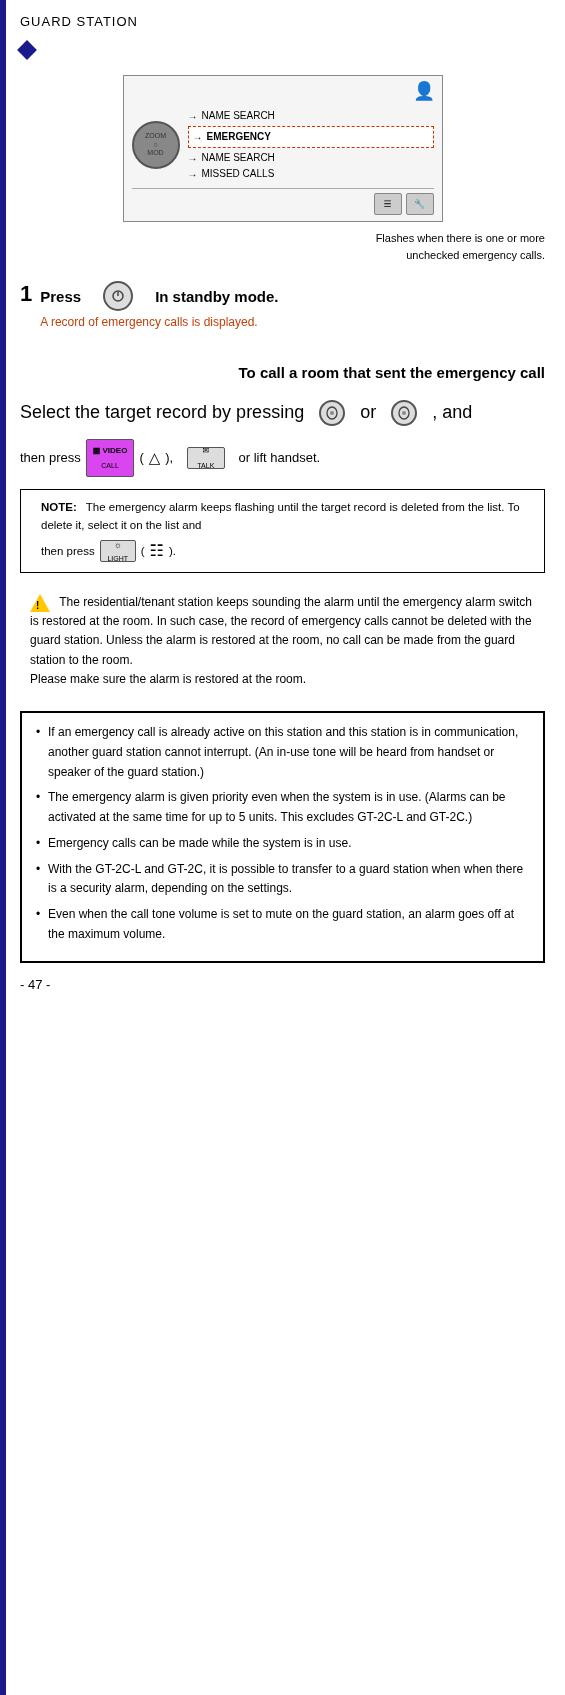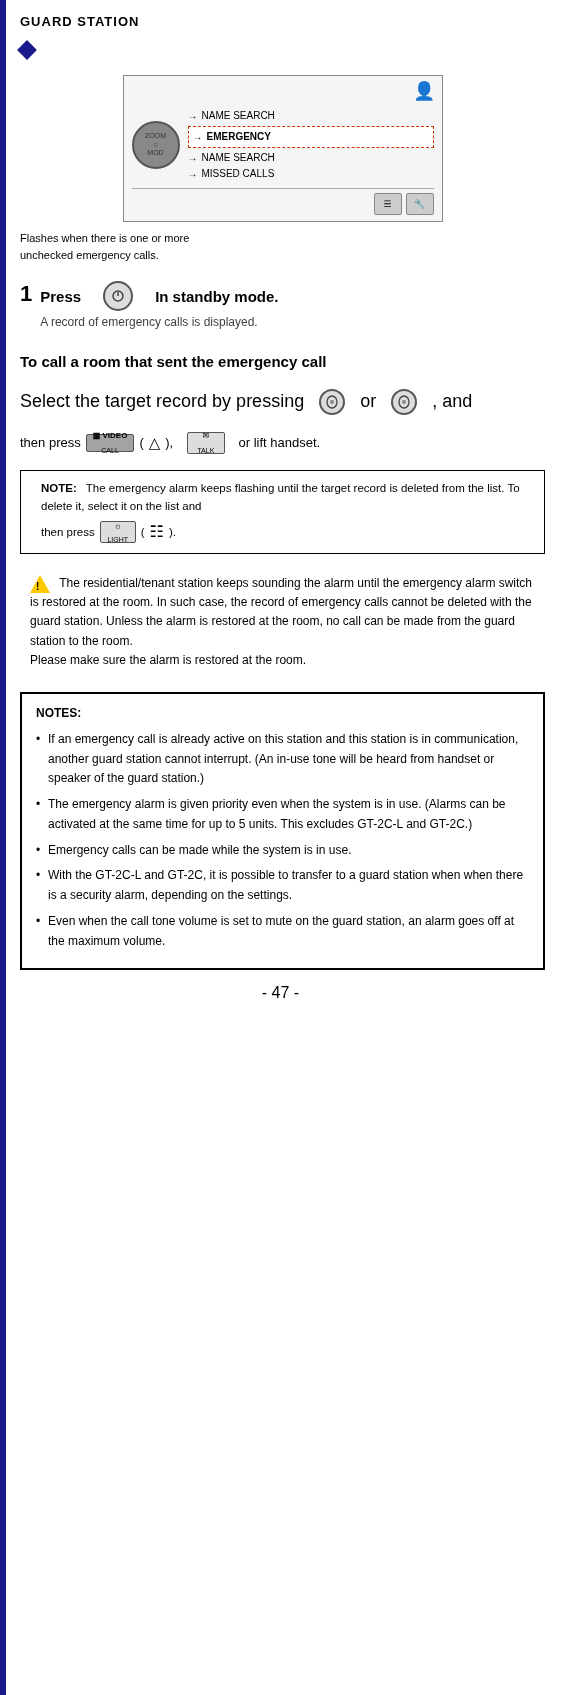--- a/index.html
+++ b/index.html
@@ -23,21 +23,21 @@
       background: #1a1a8c;
     }
 
     .content {
       margin-left: 20px;
       margin-right: 20px;
       padding-top: 14px;
     }
 
     .header-label {
-      font-weight: bold;
+      font-weight: normal;
       font-size: 13px;
       letter-spacing: 1px;
       color: #000;
       margin-bottom: 14px;
     }
 
     .section-title {
       font-size: 17px;
       font-weight: bold;
       color: #000;
@@ -133,21 +133,21 @@
       background: #ccc;
       border: 1px solid #888;
       border-radius: 2px;
       display: flex;
       align-items: center;
       justify-content: center;
       font-size: 9px;
     }
 
     .flash-note {
-      text-align: left;
+      text-align: right;
       font-size: 11px;
       color: #000;
       margin-bottom: 18px;
       line-height: 1.5;
     }
 
     .step-row {
       display: flex;
       align-items: flex-start;
       gap: 8px;
@@ -184,29 +184,30 @@
       background: #ddd;
       display: inline-flex;
       align-items: center;
       justify-content: center;
       font-size: 8px;
       flex-shrink: 0;
     }
 
     .step-desc {
       font-size: 12px;
-      color: #404040;
+      color: #c2410c;
       margin-bottom: 16px;
     }
 
     .subsection-title {
       font-size: 15px;
       font-weight: bold;
       margin-bottom: 12px;
-      margin-top: 8px;
+      margin-top: 19px;
+      text-align: right;
     }
 
     .note-box {
       border: 1px solid #000;
       padding: 8px 20px;
       margin: 12px 0;
       font-size: 11.5px;
       line-height: 1.6;
     }
 
@@ -247,22 +248,22 @@
       margin-bottom: 6px;
     }
 
     .notes-list li::before {
       content: '•';
       position: absolute;
       left: 0;
     }
 
     .page-number {
-      text-align: center;
-      font-size: 16px;
+      text-align: left;
+      font-size: 13px;
       margin-top: 12px;
       padding-right: 4px;
     }
 
     .light-btn {
       display: inline-flex;
       flex-direction: column;
       align-items: center;
       justify-content: center;
       border: 1px solid #555;
@@ -274,26 +275,26 @@
       height: 22px;
       vertical-align: middle;
     }
 
     .btn-videocall {
       display: inline-flex;
       flex-direction: column;
       align-items: center;
       justify-content: center;
       border: 1px solid #555;
-      background: #a3a3a3;
+      background: #d946ef;
       padding: 2px 6px;
       font-size: 7px;
       border-radius: 2px;
       min-width: 38px;
-      height: 18px;
+      height: 38px;
       vertical-align: middle;
     }
 
     .btn-talk {
       display: inline-flex;
       flex-direction: column;
       align-items: center;
       justify-content: center;
       border: 1px solid #555;
       background: #ddd;
@@ -449,21 +450,20 @@
     </span>
     <span>The residential/tenant station keeps sounding the alarm until the
       emergency alarm switch is restored at the room. In such case, the
       record of emergency calls cannot be deleted with the guard
       station. Unless the alarm is restored at the room, no call can be
       made from the guard station to the room.<br>
       Please make sure the alarm is restored at the room.</span>
   </div>
 
   <div class="notes-box">
-    <div class="notes-title">NOTES:</div>
     <ul class="notes-list">
       <li>If an emergency call is already active on this station and this station is in communication, another guard station cannot interrupt. (An in-use tone will be heard from handset or speaker of the guard station.)</li>
       <li>The emergency alarm is given priority even when the system is in use. (Alarms can be activated at the same time for up to 5 units. This excludes GT-2C-L and GT-2C.)</li>
       <li>Emergency calls can be made while the system is in use.</li>
       <li>With the GT-2C-L and GT-2C, it is possible to transfer to a guard station when when there is a security alarm, depending on the settings.</li>
       <li>Even when the call tone volume is set to mute on the guard station, an alarm goes off at the maximum volume.</li>
     </ul>
   </div>
 
   <div class="page-number">- 47 -</div>

